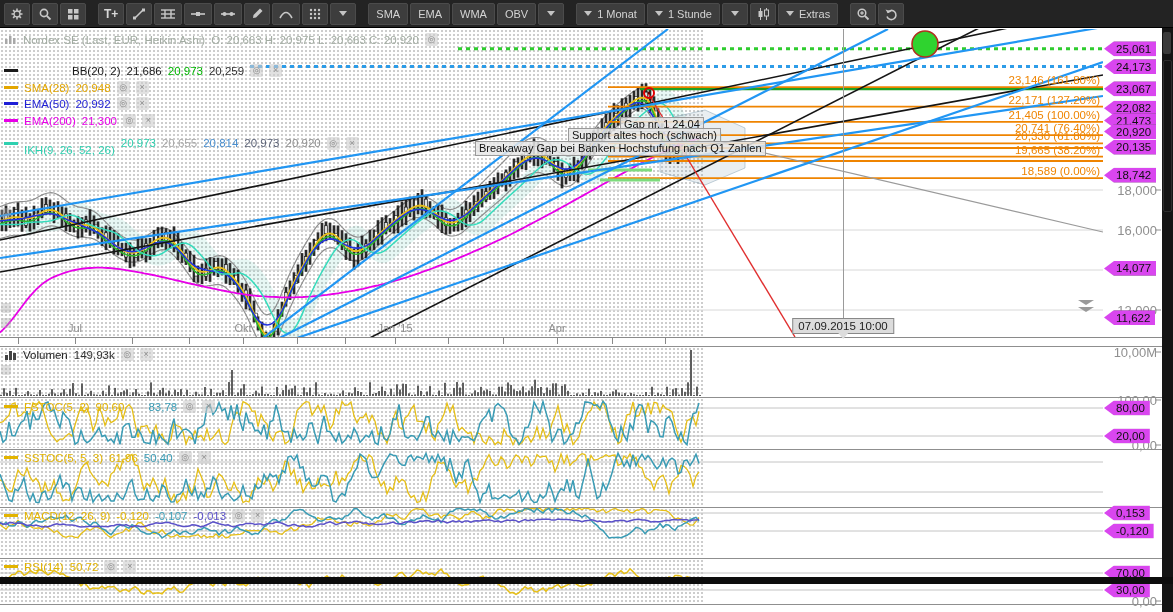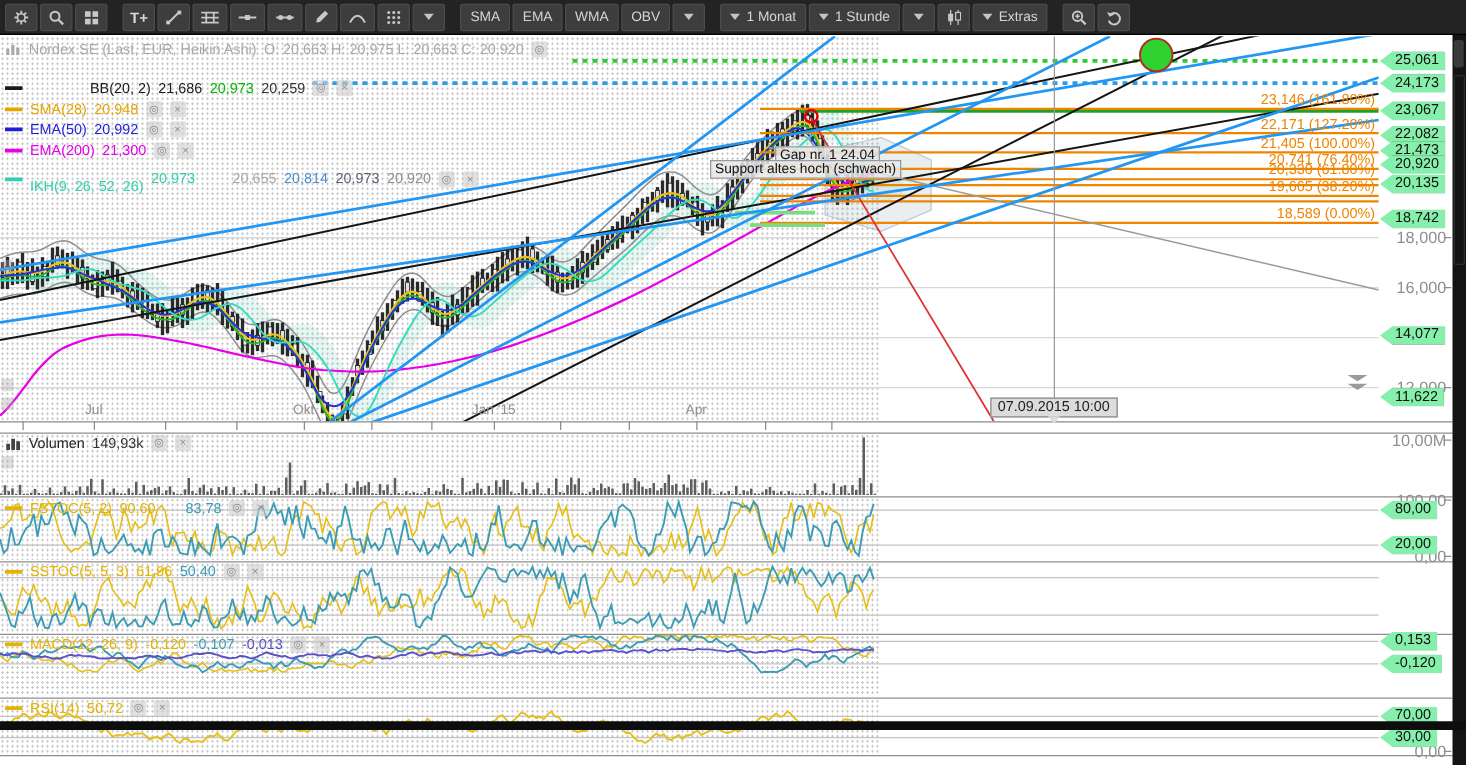--- a/index.html
+++ b/index.html
@@ -15,21 +15,21 @@
   
   #chart{position:absolute;top:28px;left:0;width:1173px;height:584px;background:#fff;}
   .dots{position:absolute;left:0;width:703px;background-image:radial-gradient(circle,#cdcdcd 0.8px,transparent 0.95px);background-size:4px 4px;z-index:0;}
   .sep{position:absolute;left:0;width:1162px;height:1px;background:#8f8f8f;z-index:2;}
   #cv{position:absolute;left:0;top:0;z-index:1;}
   
   .lrow{position:absolute;display:flex;align-items:center;gap:6px;font-size:11.5px;white-space:nowrap;z-index:5;}
   .dash{width:14px;height:3px;display:inline-block;}
   .libox{width:13px;height:13px;border-radius:2px;background:rgba(205,205,205,.6);color:#8d8d8d;font-size:9px;line-height:13px;text-align:center;display:inline-block;cursor:pointer;}
   
-  .tag{position:absolute;left:1104px;z-index:4;background:#86efac;color:#111;font-size:11.5px;line-height:15px;padding:0 5px 0 12px;transform:translateY(-50%);clip-path:polygon(10px 0,100% 0,100% 100%,10px 100%,0 50%);filter:drop-shadow(0 0 0.7px #555);white-space:nowrap;}
+  .tag{position:absolute;left:1104px;z-index:4;background:#d946ef;color:#111;font-size:11.5px;line-height:15px;padding:0 5px 0 12px;transform:translateY(-50%);clip-path:polygon(10px 0,100% 0,100% 100%,10px 100%,0 50%);filter:drop-shadow(0 0 0.7px #555);white-space:nowrap;}
   .tick{position:absolute;right:16px;color:#8f8f8f;font-size:13px;z-index:2;transform:translateY(-50%);white-space:nowrap;}
   .fiblabel{position:absolute;right:73px;color:#ef8400;font-size:11.5px;z-index:2;transform:translateY(-100%);white-space:nowrap;}
   .xlab{position:absolute;color:#8f8f8f;font-size:11px;transform:translateX(-50%);z-index:2;}
   
   .anno{position:absolute;z-index:3;background:rgba(231,231,231,.85);border:1px solid #9a9a9a;color:#111;font-size:11px;line-height:13px;padding:0 3px;white-space:nowrap;}
   .datetag{position:absolute;z-index:4;background:#dcdcdc;border:1px solid #888;color:#222;font-size:11.5px;line-height:14px;padding:0 5px;white-space:nowrap;}
   .datetag .ptr{position:absolute;left:50%;bottom:-6px;margin-left:-5px;width:0;height:0;border-left:5px solid transparent;border-right:5px solid transparent;border-top:6px solid #dcdcdc;}
   .mico{position:absolute;width:10px;height:10px;background:rgba(170,170,170,.38);border-radius:2px;z-index:2;}
   #strip{position:absolute;left:1162px;top:0;width:11px;height:584px;background:#141414;z-index:6;}
   #strip .handle{position:absolute;left:1px;top:4px;width:8px;height:22px;background:#3a3a3a;border-radius:2px;}
@@ -799,20 +799,21 @@
   <div class="sep" style="top:337px;background:#8a8a8a;"></div>
   <div class="sep" style="top:346px;"></div>
   <div class="sep" style="top:397px;"></div>
   <div class="sep" style="top:449px;"></div>
   <div class="sep" style="top:507px;"></div>
   <div class="sep" style="top:558px;"></div>
   <div class="sep" style="top:604px;"></div>
 
   <div class="anno" id="anno-gap" style="left: 620px; top: 117px;">Gap nr. 1 24.04</div>
   <div class="anno" id="anno-support" style="left: 568px; top: 128px;">Support altes hoch (schwach)</div>
+  <div class="anno" id="anno-breakaway" style="left: 475px; top: 141px;">Breakaway Gap bei Banken Hochstufung nach Q1 Zahlen</div>
 
   <div class="datetag" id="datetag" style="top: 318px; left: 843px; transform: translateX(-50%);"><span>07.09.2015 10:00</span><i class="ptr"></i></div>
 
   <div class="mico" style="left:1px;top:208px;"></div>
   <div class="mico" style="left:1px;top:303px;"></div>
   <div class="mico" style="left:1px;top:318px;"></div>
   <div class="mico" style="left:1px;top:365px;"></div>
 
   <div id="strip" style="top:28px;">
     <div class="handle"></div>
@@ -893,21 +894,21 @@
       <span class="dash" style="background: rgb(232, 0, 232);"></span>
       <span style="color: rgb(232, 0, 232);">EMA(200)</span>
       <span style="color: rgb(232, 0, 232);">21,300</span>
       <span class="libox">◎</span>
       <span class="libox">×</span>
     </div>
     <div class="lrow" style="left: 4px; top: 130px;">
       <span class="dash" style="background: rgb(47, 208, 176);"></span>
       <span style="color: rgb(47, 208, 176); margin-top: 14px;">IKH(9, 26, 52, 26)</span>
       <span style="color: rgb(47, 208, 176);">20,973</span>
-      <span style="color: rgb(168, 168, 168); margin-left: 24px;">20,655</span>
+      <span style="color: rgb(168, 168, 168);">20,655</span>
       <span style="color: rgb(74, 143, 208);">20,814</span>
       <span style="color: rgb(92, 99, 119);">20,973</span>
       <span style="color: rgb(143, 143, 143);">20,920</span>
       <span class="libox">◎</span>
       <span class="libox">×</span>
     </div>
     <div class="lrow" style="left: 4px; top: 348px;">
       <svg width="13" height="12">
         <rect x="1" y="6" width="3" height="5" fill="#444"></rect>
         <rect x="5" y="2" width="3" height="9" fill="#444"></rect>

